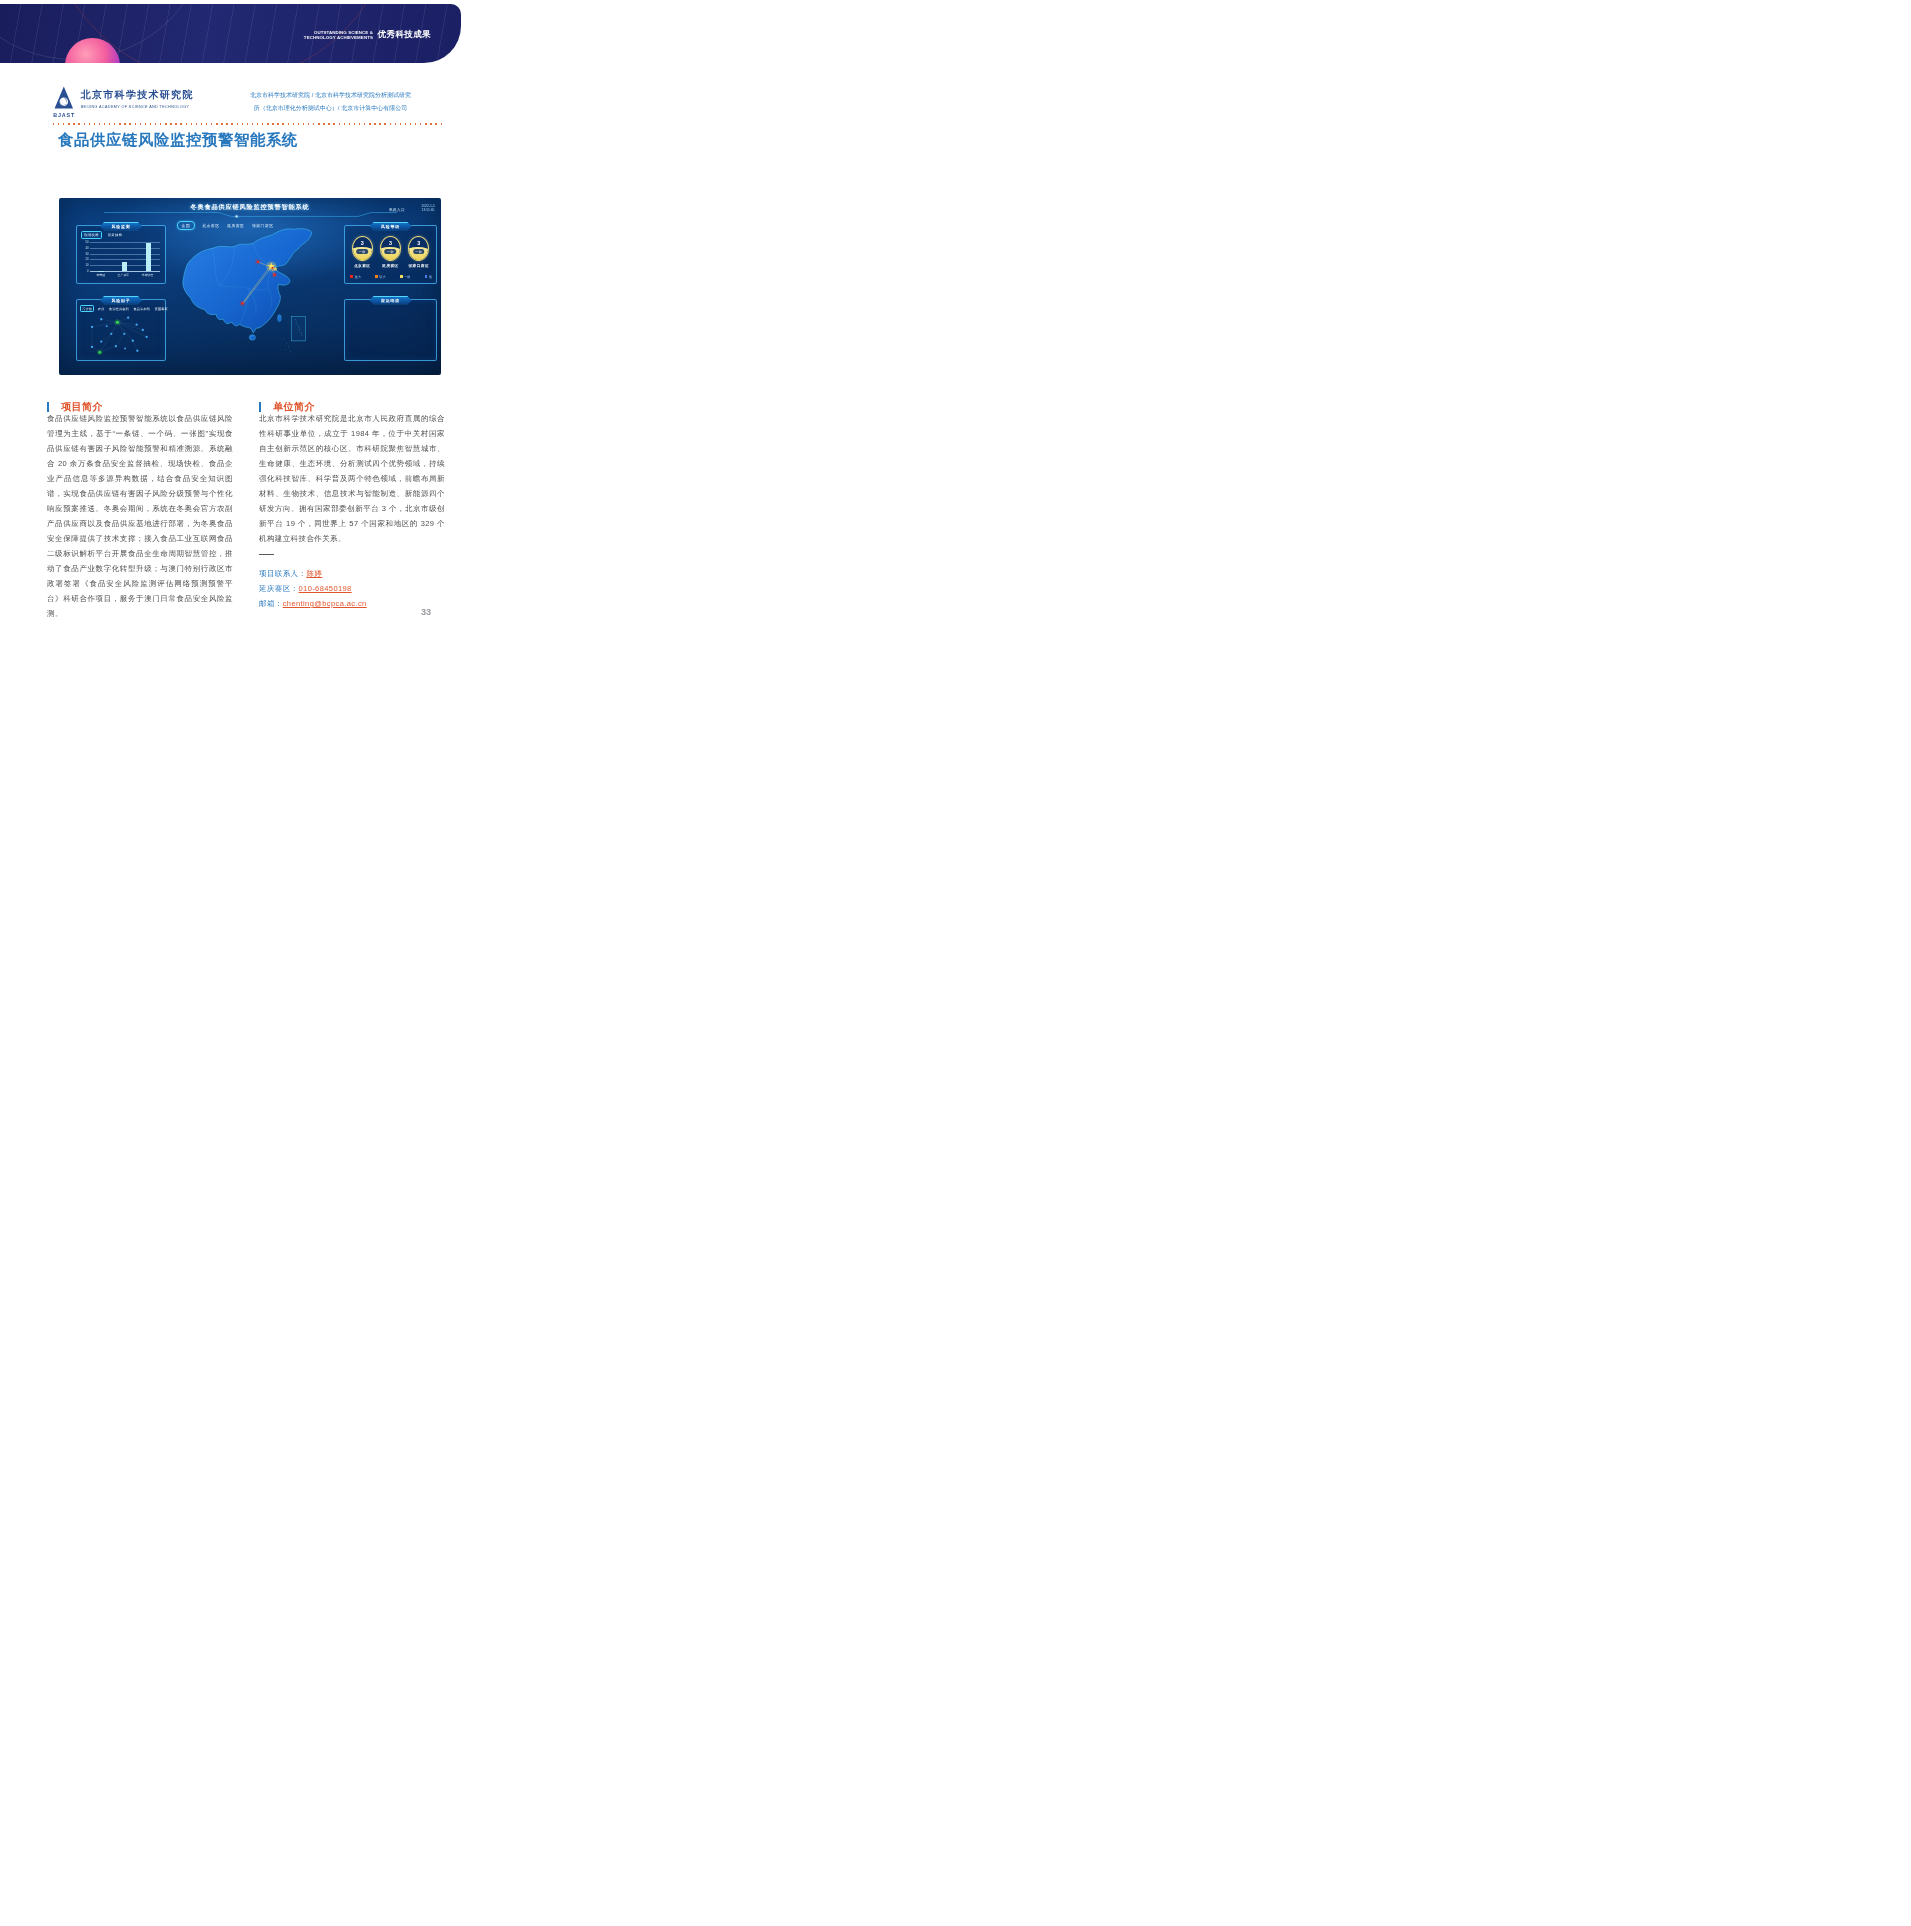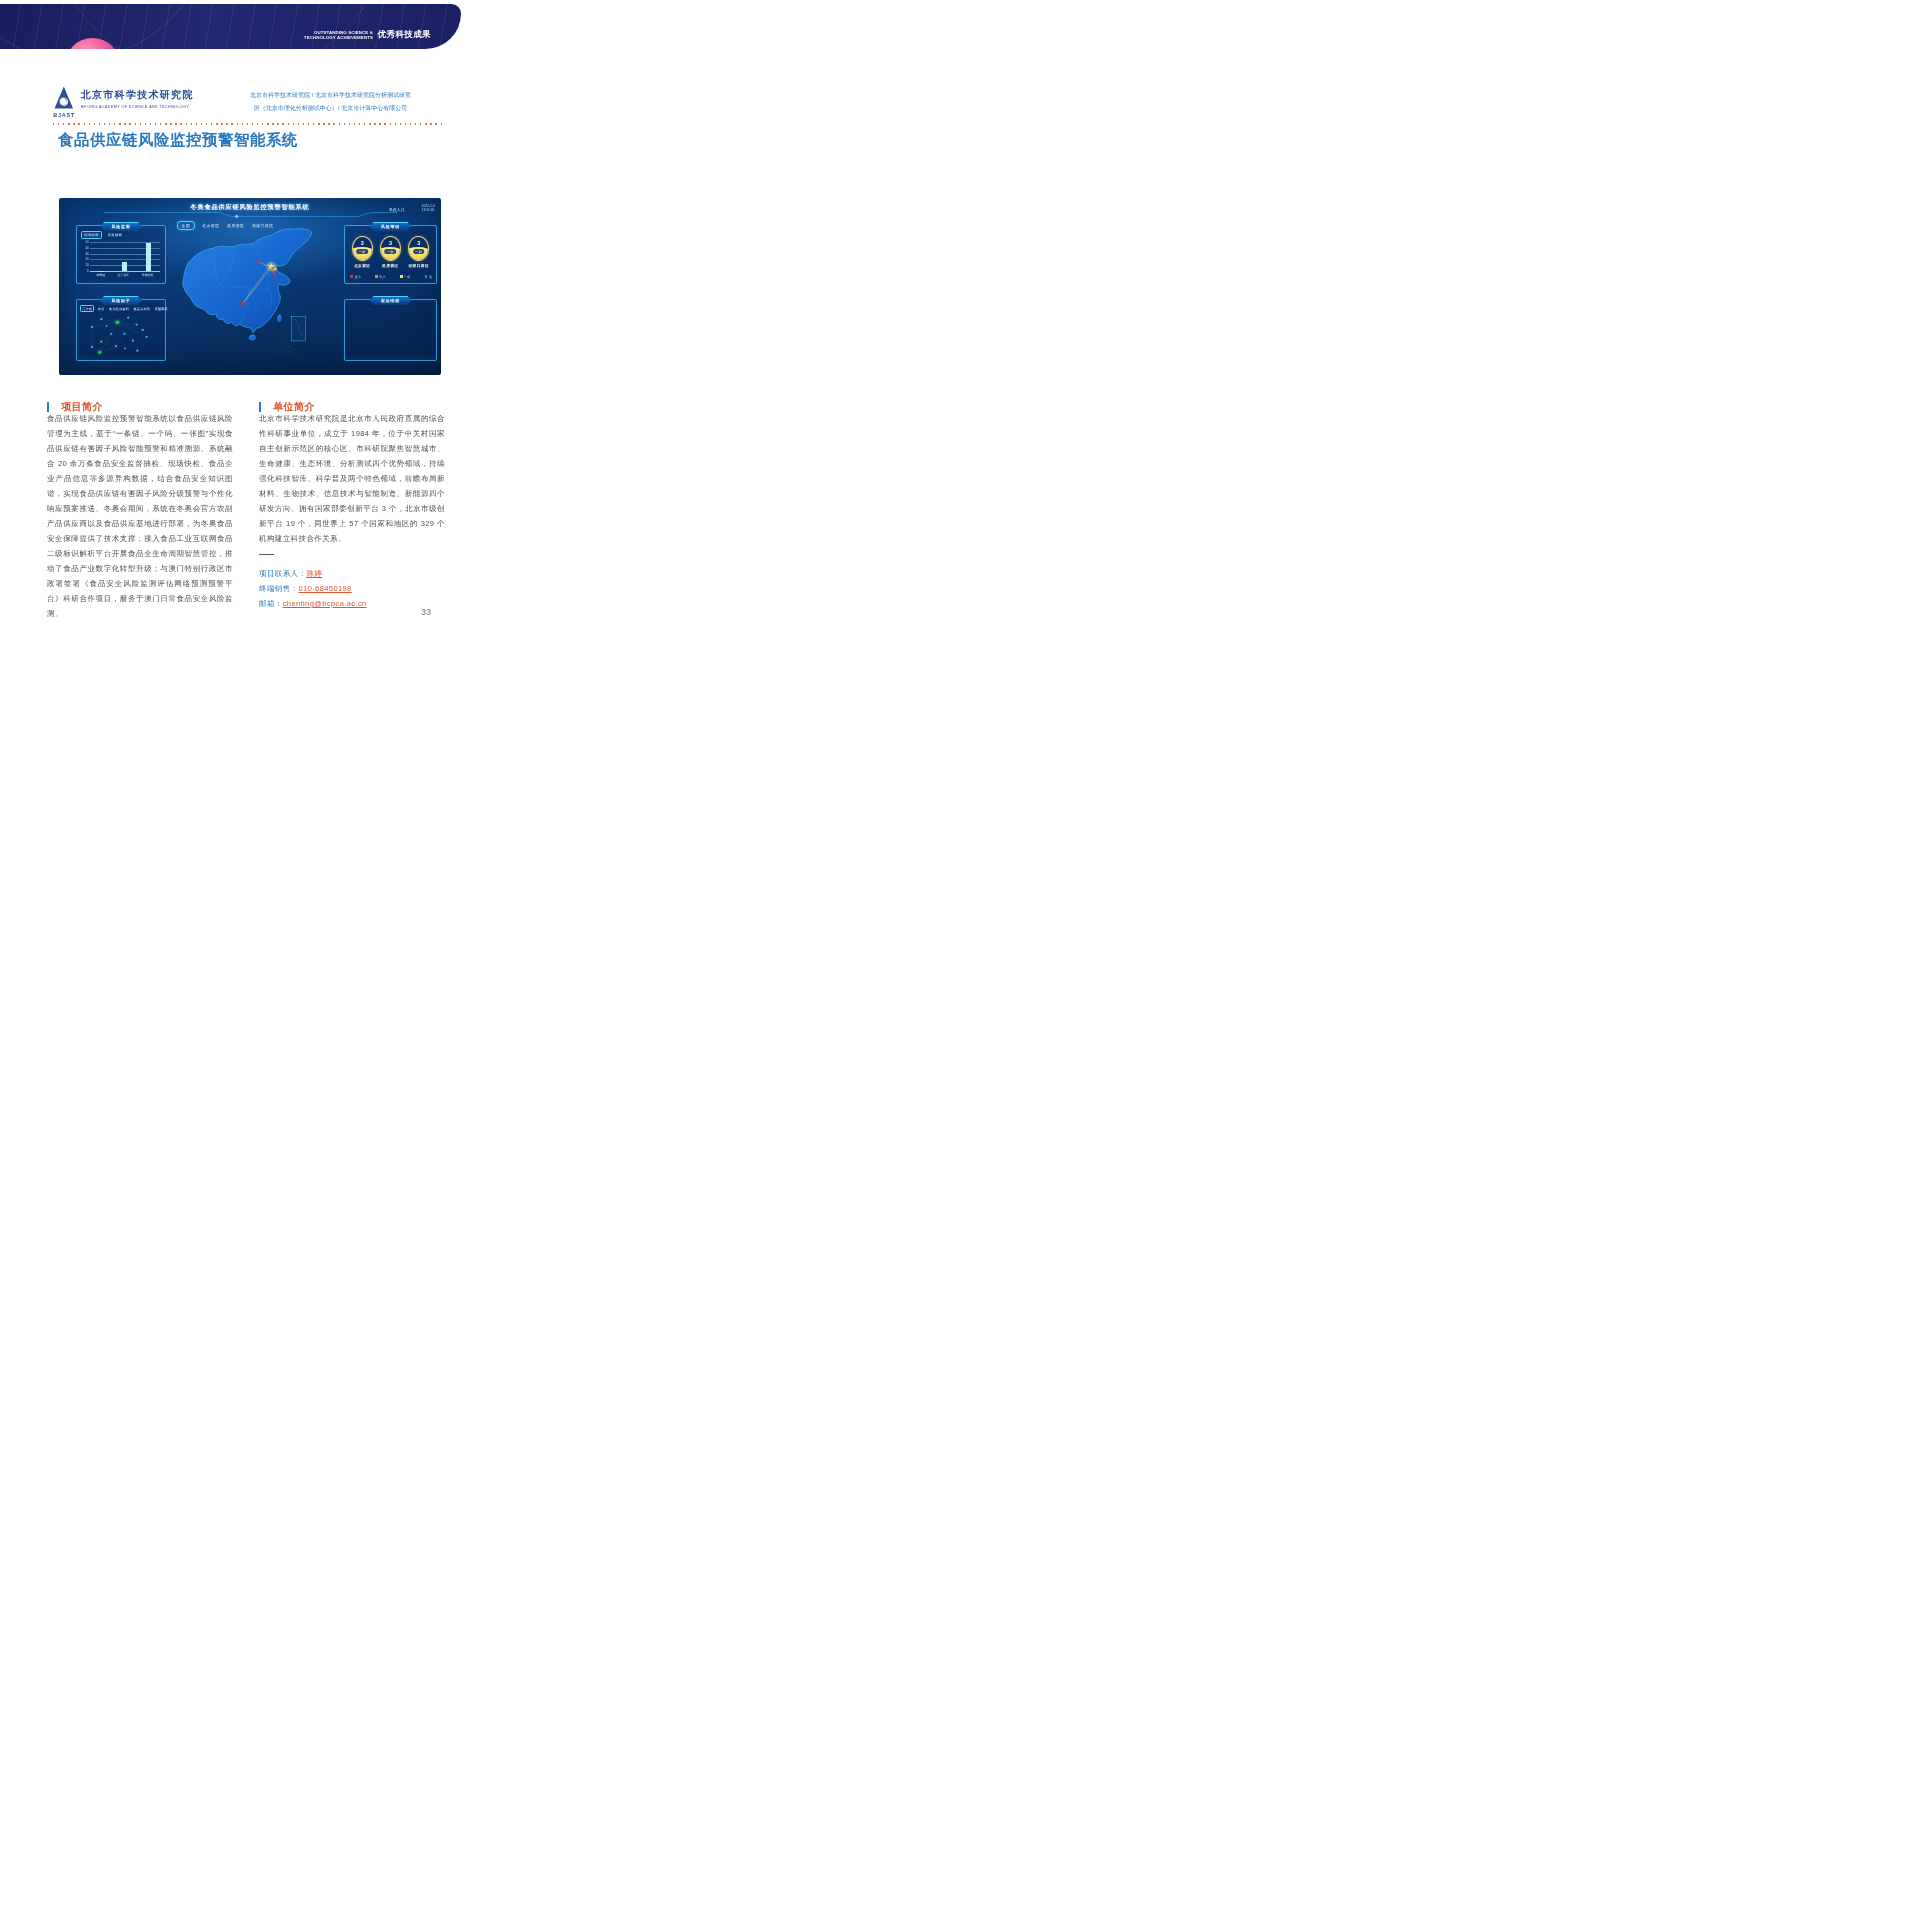--- a/index.html
+++ b/index.html
@@ -1,20 +1,20 @@
 <!DOCTYPE html>
 <html style="font-size:6.2px"><head>
 <meta charset="utf-8">
 <style>
   html,body{margin:0;padding:0;background:#ffffff;}
   .page{position:relative;width:478px;height:637px;background:#fff;overflow:hidden;
         font-family:"Liberation Sans","DejaVu Sans",sans-serif;}
 
   
-  .band{position:absolute;top:3.9px;left:0;width:461px;height:45px;overflow:hidden;
+  .band{position:absolute;top:3.9px;left:0;width:461px;height:59px;overflow:hidden;
         background:linear-gradient(100deg,#191d5c 0%,#222871 45%,#1b2065 100%);
         border-radius:0 10px 37px 0;}
   .band-lines{position:absolute;inset:0;
         background:
           repeating-linear-gradient(100deg,transparent 0 20px,rgba(255,255,255,.07) 20px 21px),
           repeating-linear-gradient(96deg,transparent 0 35px,rgba(120,140,255,.10) 35px 35px);}
   .band-arc{position:absolute;border:0.4px solid rgba(255,255,255,.10);border-radius:50%;}
   .arc1{width:270px;height:270px;left:-62px;top:-216px;}
   .arc2{width:347px;height:347px;left:46px;top:-270px;border-color:rgba(160,60,80,.35);}
   .blob{position:absolute;left:65px;top:34px;width:55px;height:55px;border-radius:50%;
@@ -402,21 +402,21 @@
 
   <p class="body-text body-left">食品供应链风险监控预警智能系统以食品供应链风险管理为主线，基于“一条链、一个码、一张图”实现食品供应链有害因子风险智能预警和精准溯源。系统融合 20 余万条食品安全监督抽检、现场快检、食品企业产品信息等多源异构数据，结合食品安全知识图谱，实现食品供应链有害因子风险分级预警与个性化响应预案推送。冬奥会期间，系统在冬奥会官方农副产品供应商以及食品供应基地进行部署，为冬奥食品安全保障提供了技术支撑；接入食品工业互联网食品二级标识解析平台开展食品全生命周期智慧管控，推动了食品产业数字化转型升级；与澳门特别行政区市政署签署《食品安全风险监测评估网络预测预警平台》科研合作项目，服务于澳门日常食品安全风险监测。</p>
   <p class="body-text body-right">北京市科学技术研究院是北京市人民政府直属的综合性科研事业单位，成立于 1984 年，位于中关村国家自主创新示范区的核心区。市科研院聚焦智慧城市、生命健康、生态环境、分析测试四个优势领域，持续强化科技智库、科学普及两个特色领域，前瞻布局新材料、生物技术、信息技术与智能制造、新能源四个研发方向。拥有国家部委创新平台 3 个，北京市级创新平台 19 个，同世界上 57 个国家和地区的 329 个机构建立科技合作关系。</p>
 
   <div class="contact-dash"></div>
   <div class="contact">
     <div>
       <span class="c-label">项目联系人：</span><span class="c-val">陈婷</span>
     </div>
     <div>
-      <span class="c-label">终端销售：</span><span class="c-val">010-68450198</span>
+      <span class="c-label">延庆赛区：</span><span class="c-val">010-68450198</span>
     </div>
     <div>
       <span class="c-label">邮箱：</span><span class="c-val">chenting@bcpca.ac.cn</span>
     </div>
   </div>
 
   <div class="page-num">33</div>
 </div>
 
 

